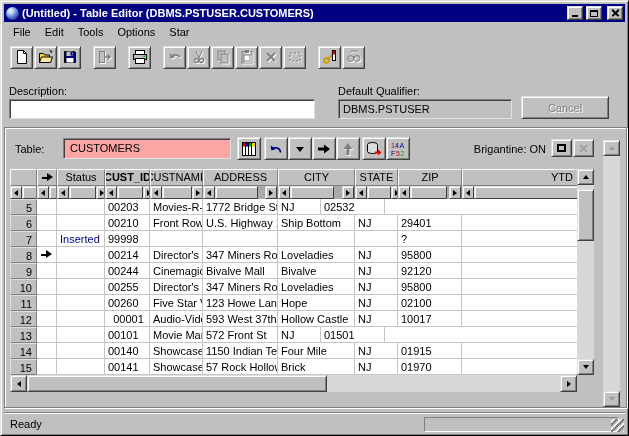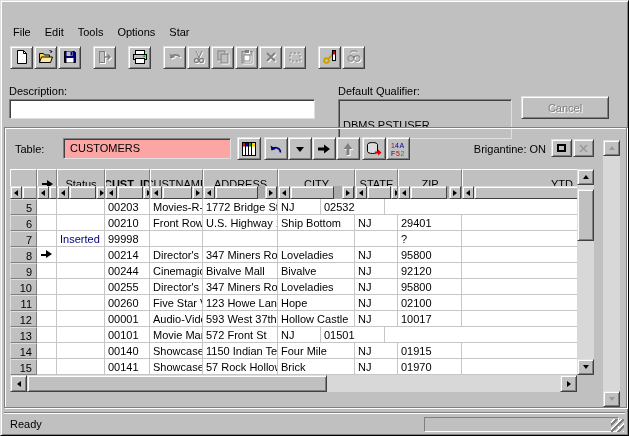--- a/index.html
+++ b/index.html
@@ -33,41 +33,41 @@
   .tb{width:23px;height:23px;margin-right:1px;background:#c0c0c0;border:1px solid;border-color:#dfdfdf #404040 #404040 #dfdfdf;
     box-shadow:inset 1px 1px 0 #fff,inset -1px -1px 0 #808080;display:flex;align-items:center;justify-content:center;flex:none;}
   .sp{width:11px;flex:none;}
   svg{display:block;}
   .dis path,.dis rect,.dis circle,.dis ellipse{filter:drop-shadow(1px 1px 0 #ffffff);}
   
   .lbl{position:absolute;white-space:nowrap;}
   .input{position:absolute;background:#fff;border:1px solid;border-color:#808080 #dfdfdf #dfdfdf #808080;
     box-shadow:inset 1px 1px 0 #404040;padding:2px 4px;font-size:11px;font-family:inherit;}
   .ro-field{position:absolute;background:#c0c0c0;border:1px solid;border-color:#808080 #dfdfdf #dfdfdf #808080;
-    box-shadow:inset 1px 1px 0 #404040;padding:19px 4px;line-height:12px;}
+    box-shadow:inset 1px 1px 0 #404040;padding:3px 4px;line-height:12px;}
   .pushbtn{position:absolute;background:#c0c0c0;border:1px solid;border-color:#dfdfdf #404040 #404040 #dfdfdf;
     box-shadow:inset 1px 1px 0 #fff,inset -1px -1px 0 #808080;display:flex;align-items:center;justify-content:center;}
   .pushbtn.disabled{color:#808080;text-shadow:1px 1px 0 #fff;}
   
   .panel{position:absolute;left:3px;top:126px;width:623px;height:281px;border:1px solid #808080;
     box-shadow:1px 1px 0 #fff,inset 1px 1px 0 #fff;}
   .combo{position:absolute;background:#fca5a5;border:1px solid;border-color:#808080 #dfdfdf #dfdfdf #808080;
     box-shadow:inset 1px 1px 0 #404040;padding:3px 6px;line-height:12px;}
   .tbar-btn{position:absolute;width:24px;height:23px;background:#c0c0c0;border:1px solid;border-color:#dfdfdf #404040 #404040 #dfdfdf;
     box-shadow:inset 1px 1px 0 #fff,inset -1px -1px 0 #808080;display:flex;align-items:center;justify-content:center;}
   .minibtn{position:absolute;width:21px;height:18px;background:#c0c0c0;border:1px solid;border-color:#dfdfdf #404040 #404040 #dfdfdf;
     box-shadow:inset 1px 1px 0 #fff,inset -1px -1px 0 #808080;display:flex;align-items:center;justify-content:center;}
   .sq-ic{width:9px;height:8px;border:2px solid #000;}
   .filtering{position:absolute;left:455px;top:142px;width:90px;text-align:right;}
   
   .grid{position:absolute;left:9px;top:168px;width:584px;height:223px;display:flex;}
   .gmain{width:567px;display:flex;flex-direction:column;overflow:hidden;flex:none;}
   .ghead,.gmini,.grow{display:flex;width:567px;overflow:hidden;flex:none;}
   .ghead{height:17px;}
-  .hcell{flex:none;height:30px;background:#c0c0c0;border:1px solid;border-color:#fff #808080 #808080 #fff;
+  .hcell{flex:none;height:17px;background:#c0c0c0;border:1px solid;border-color:#fff #808080 #808080 #fff;
     line-height:15px;overflow:hidden;white-space:nowrap;display:flex;align-items:center;justify-content:center;}
   .hcell.bold{font-weight:bold;}
   .gmini{height:13px;}
   .mini{flex:none;height:13px;display:flex;background:#aaa;border-right:1px solid #808080;overflow:hidden;}
   .ma{width:12px;height:13px;flex:none;background:#c0c0c0;border:1px solid;border-color:#dfdfdf #404040 #404040 #dfdfdf;
     box-shadow:inset 1px 1px 0 #fff;display:flex;align-items:center;justify-content:center;}
   .mthumb{flex:0 0 58%;background:#c0c0c0;border:1px solid;border-color:#dfdfdf #404040 #404040 #dfdfdf;box-shadow:inset 1px 1px 0 #fff;}
   .mtrack{flex:1;}
   .gbody{display:flex;flex-direction:column;background:#fff;flex:none;}
   .grow{height:16px;}
@@ -108,20 +108,33 @@
   .sb-text{position:absolute;left:6px;top:5px;}
   .sb-panel{position:absolute;left:420px;top:4px;width:195px;height:15px;border:1px solid;border-color:#808080 #fff #fff #808080;}
   .grip{position:absolute;right:1px;bottom:1px;width:13px;height:13px;
     background:repeating-linear-gradient(135deg,transparent 0 2px,#fff 2px 3px,#808080 3px 5px);}
 </style>
 </head>
 <body>
 
 <div class="window">
 
+  <div class="titlebar">
+    <div class="app-icon"></div>
+    <div class="title">(Untitled) - Table Editor (DBMS.PSTUSER.CUSTOMERS)</div>
+    <div class="tbtn">
+        <span class="ic-min"></span>
+      </div>
+    <div class="tbtn">
+        <span class="ic-max"></span>
+      </div>
+    <div class="tbtn close">
+        <span class="ic-x"></span>
+      </div>
+  </div>
 
   <div class="menubar">
     <span class="mitem">File</span>
     <span class="mitem">Edit</span>
     <span class="mitem">Tools</span>
     <span class="mitem">Options</span>
     <span class="mitem">Star</span>
   </div>
 
   <div class="toolbar">
@@ -479,21 +492,21 @@
             <div class="cell" style="width: 75px;">123 Howe Lane</div>
             <div class="cell" style="width: 77px;">Hope</div>
             <div class="cell" style="width: 43px;">NJ</div>
             <div class="cell" style="width: 64px;">02100</div>
             <div class="cell" style="width: 200px;"></div>
           </div>
           <div class="grow">
             <div class="cell rowhead" style="width: 27px;">12</div>
             <div class="cell marker-cell" style="width: 20px;"></div>
             <div class="cell status-cell" style="width: 48px;"></div>
-            <div class="cell" style="width: 45px;">00001</div>
+            <div class="cell" style="width: 45px; text-align: center;">00001</div>
             <div class="cell" style="width: 53px;">Audio-Video</div>
             <div class="cell" style="width: 75px;">593 West 37th Str</div>
             <div class="cell" style="width: 77px;">Hollow Castle</div>
             <div class="cell" style="width: 43px;">NJ</div>
             <div class="cell" style="width: 64px;">10017</div>
             <div class="cell" style="width: 200px;"></div>
           </div>
           <div class="grow">
             <div class="cell rowhead" style="width: 27px;">13</div>
             <div class="cell marker-cell" style="width: 20px;"></div>

